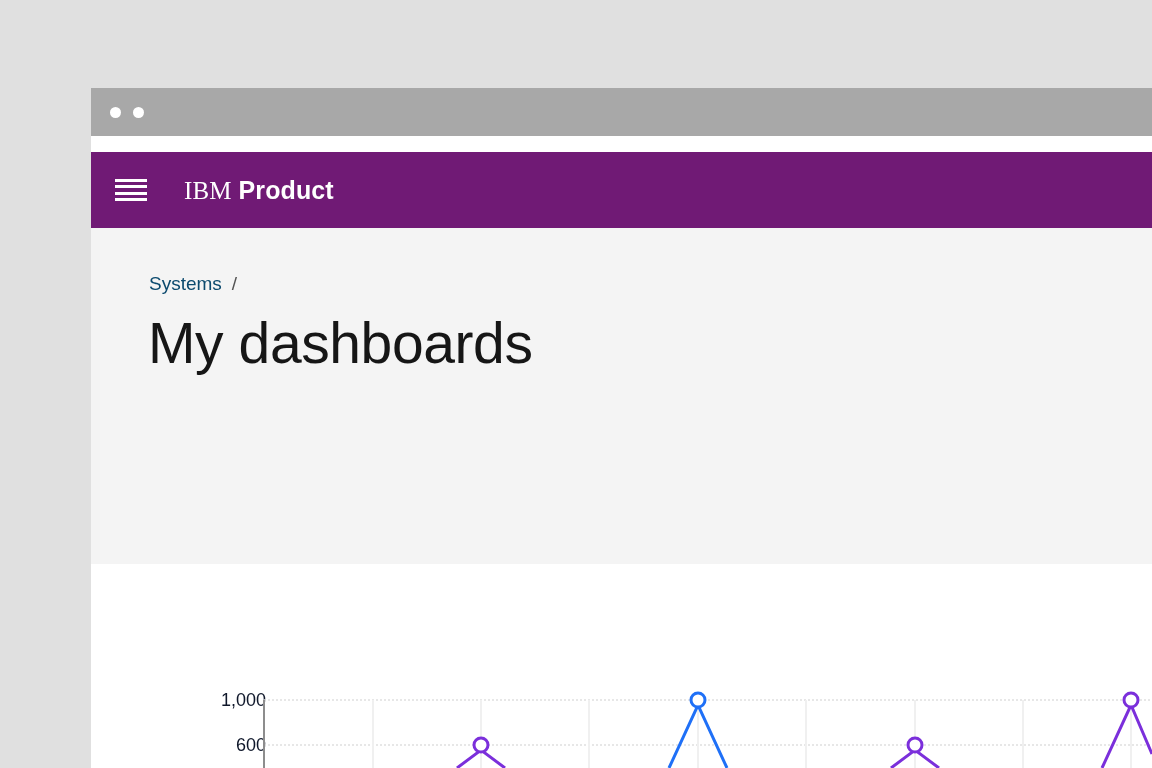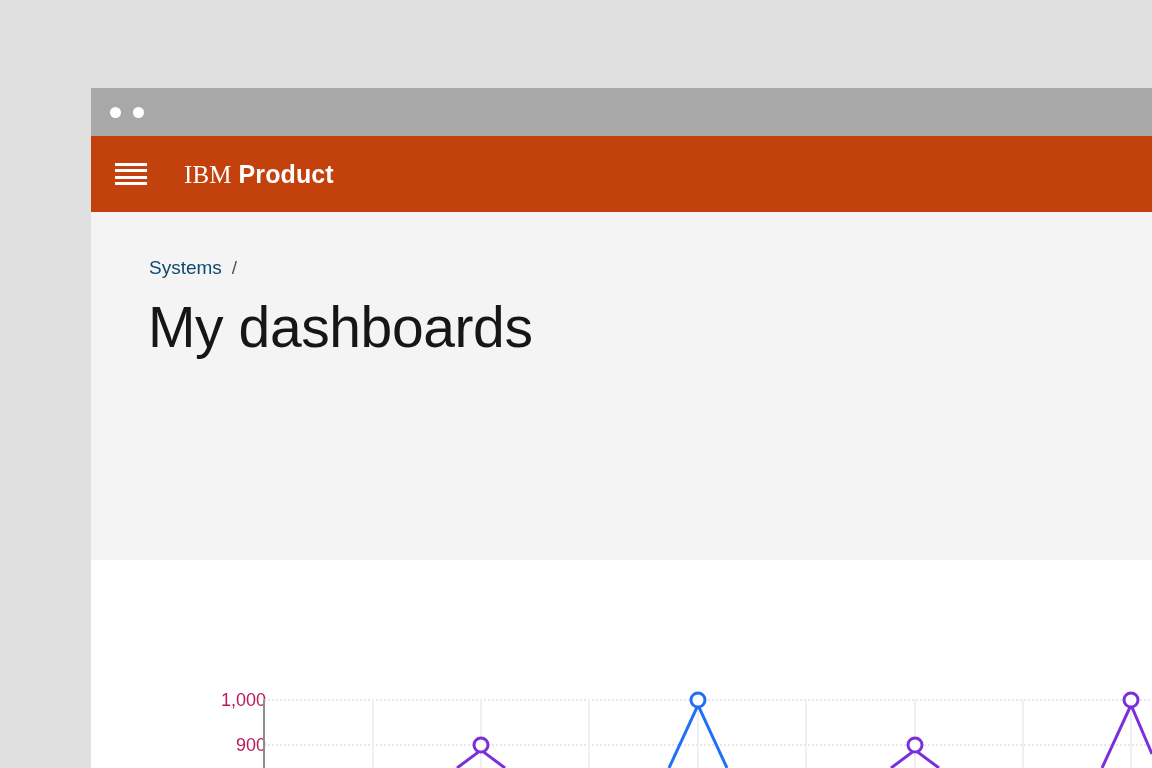--- a/index.html
+++ b/index.html
@@ -39,25 +39,26 @@
     width: 11px;
     height: 11px;
     border-radius: 50%;
     background: #ffffff;
     margin-right: 12px;
   }
 
   
   #product-header {
     height: 76px;
-    background: #c2410c;
+    background: #701a75;
     display: flex;
     align-items: center;
     box-sizing: border-box;
     position: relative;
+    margin-top: 16px;
   }
   #hamburger-button {
     width: 80px;
     height: 76px;
     display: flex;
     align-items: center;
     justify-content: center;
     cursor: pointer;
   }
   #hamburger-button .bars {
@@ -219,21 +220,21 @@
     position: absolute;
     left: 0;
     top: 0;
     width: 1061px;
     height: 204px;
   }
   .y-label {
     position: absolute;
     right: 0;
     font-size: 18px;
-    color: #be185d;
+    color: #0f172a;
     text-align: right;
     transform: translateY(-50%);
     white-space: nowrap;
   }
   #y-axis-labels {
     position: absolute;
     left: 95px;
     width: 80px;
     top: 0;
     height: 204px;
@@ -308,21 +309,21 @@
     </div>
   </div>
 
   <div id="content-area">
 
 
     <div id="chart-wrap">
 
       <div id="y-axis-labels">
         <div class="y-label" style="top:136px;">1,000</div>
-        <div class="y-label" style="top:181px;">900</div>
+        <div class="y-label" style="top:181px;">600</div>
       </div>
 
       <svg id="chart-svg" width="1061" height="204" viewBox="0 0 1061 204" style="position:absolute;left:0;top:0;">
 
         <line x1="173" y1="136" x2="1061" y2="136" stroke="#e0e0e0" stroke-width="1.5" stroke-dasharray="2 2"></line>
         <line x1="173" y1="181" x2="1061" y2="181" stroke="#e0e0e0" stroke-width="1.5" stroke-dasharray="2 2"></line>
 
         <line x1="282" y1="136" x2="282" y2="204" stroke="#f0f0f0" stroke-width="2"></line>
         <line x1="390" y1="136" x2="390" y2="204" stroke="#f0f0f0" stroke-width="2"></line>
         <line x1="498" y1="136" x2="498" y2="204" stroke="#f0f0f0" stroke-width="2"></line>

